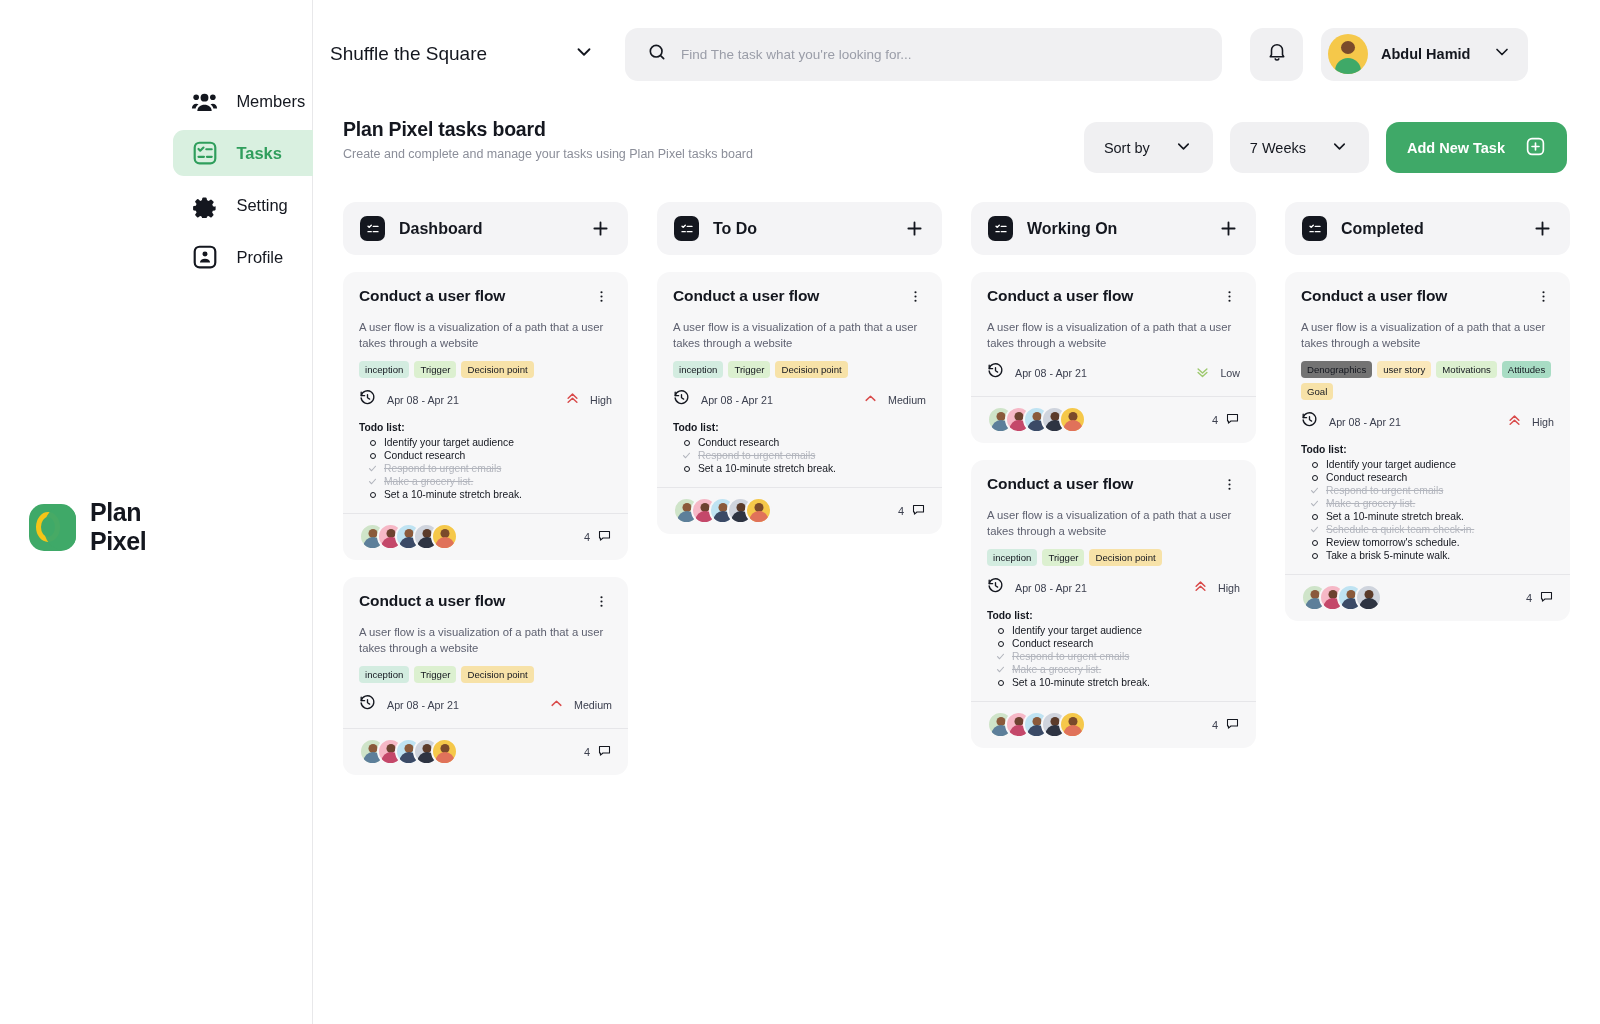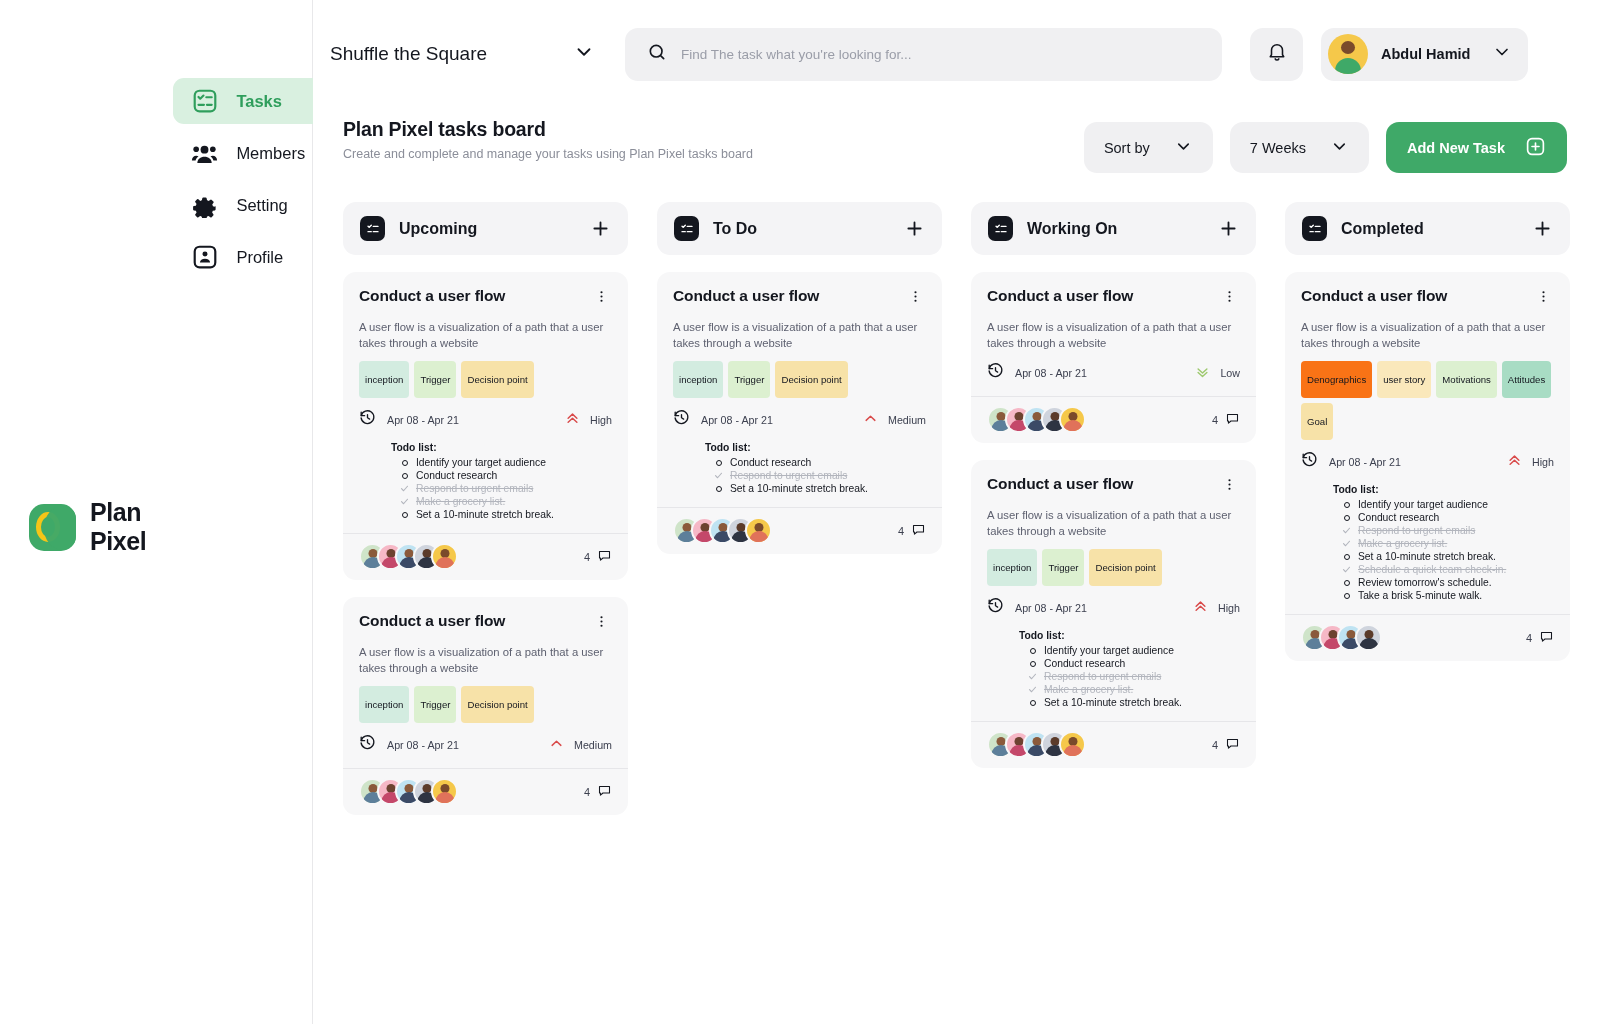--- a/index.html
+++ b/index.html
@@ -125,27 +125,27 @@
   .col-title { font-size: 16px; font-weight: 600; color: #14171f; }
   .col-add { margin-left: auto; cursor: pointer; width: 22px; height: 22px; display:flex; align-items:center; justify-content:center; }
 
   .card { background: #f7f7f8; border-radius: 13px; padding: 15px 16px 0 16px; }
   .card-top { display: flex; align-items: flex-start; }
   .card-title { font-size: 15.5px; font-weight: 600; color: #14171f; letter-spacing: -.1px; }
   .kebab { margin-left: auto; cursor: pointer; padding: 2px 3px; }
   .card-desc { font-size: 11.3px; line-height: 1.42; color: #5e6170; margin-top: 9px; max-width: 245px; }
 
   .tags { display: flex; flex-wrap: wrap; gap: 5px; margin-top: 10px; }
-  .tag { font-size: 9.6px; padding: 13px 6px; border-radius: 4px; font-weight: 500; white-space: nowrap; }
+  .tag { font-size: 9.6px; padding: 3px 6px; border-radius: 4px; font-weight: 500; white-space: nowrap; }
 
   .meta { display: flex; align-items: center; margin-top: 11px; }
   .meta-date { font-size: 10.7px; color: #3d4150; margin-left: 11px; }
   .prio { margin-left: auto; display: flex; align-items: center; gap: 10px; font-size: 10.7px; color: #3d4150; }
 
-  .todo { margin-top: 12px; margin-left: 32px; }
+  .todo { margin-top: 12px; }
   .todo-h { font-size: 10.3px; font-weight: 700; color: #14171f; }
   .todo-l { list-style: none; margin-top: 4px; display: flex; flex-direction: column; gap: 2px; }
   .todo-i { display: flex; align-items: center; gap: 7px; font-size: 10.3px; color: #14171f; padding-left: 9px; }
   .todo-i.done { color: #b2b5bd; text-decoration: line-through; }
   .tmark { width: 9px; flex: 0 0 9px; display: flex; align-items: center; justify-content: center; }
   .tcircle { width: 6px; height: 6px; border-radius: 50%; border: 1.3px solid #14171f; }
 
   .card-foot {
     display: flex; align-items: center; border-top: 1px solid #e6e6e9;
     margin: 13px -16px 0 -16px; padding: 9px 16px 10px 16px;
@@ -162,45 +162,45 @@
 <body>
 
 <div class="app">
 
   <aside class="sidebar">
     <div class="brand">
       <div class="brand-logo"></div>
       <div class="brand-name">Plan Pixel</div>
     </div>
     <nav class="nav" id="nav">
-        <div class="nav-item active">
-          <span class="nav-ico">
-            <svg width="26" height="26" viewBox="0 0 24 24" fill="none" stroke="#2f9e5c" stroke-width="2" stroke-linecap="round" stroke-linejoin="round">
-              <rect x="2.5" y="2.5" width="19" height="19" rx="4.5"></rect>
-              <path d="M6 8.3l1.6 1.6L10.6 7"></path>
-              <path d="M13.2 8.5h5"></path>
-              <path d="M6 15.5h5"></path>
-              <path d="M13.8 15.5h4.4"></path>
-            </svg>
-          </span>
-          <span class="nav-label">Tasks</span>
-        </div>
         <div class="nav-item">
           <span class="nav-ico">
             <svg width="27" height="27" viewBox="0 0 24 24" fill="#14171f">
               <circle cx="12" cy="8.6" r="3.5"></circle>
               <path d="M5.6 20.5c0-3.5 2.9-5.6 6.4-5.6s6.4 2.1 6.4 5.6z"></path>
               <circle cx="4.6" cy="8.2" r="2.5"></circle>
               <circle cx="19.4" cy="8.2" r="2.5"></circle>
               <path d="M0.8 18.2c0-2.6 1.8-4.2 3.9-4.2 .7 0 1.4.2 2 .5-1.4 1.1-2.3 2.4-2.6 3.7z"></path>
               <path d="M23.2 18.2c0-2.6-1.8-4.2-3.9-4.2-.7 0-1.4.2-2 .5 1.4 1.1 2.3 2.4 2.6 3.7z"></path>
             </svg>
           </span>
           <span class="nav-label">Members</span>
         </div>
+        <div class="nav-item active">
+          <span class="nav-ico">
+            <svg width="26" height="26" viewBox="0 0 24 24" fill="none" stroke="#2f9e5c" stroke-width="2" stroke-linecap="round" stroke-linejoin="round">
+              <rect x="2.5" y="2.5" width="19" height="19" rx="4.5"></rect>
+              <path d="M6 8.3l1.6 1.6L10.6 7"></path>
+              <path d="M13.2 8.5h5"></path>
+              <path d="M6 15.5h5"></path>
+              <path d="M13.8 15.5h4.4"></path>
+            </svg>
+          </span>
+          <span class="nav-label">Tasks</span>
+        </div>
         <div class="nav-item">
           <span class="nav-ico">
             <svg width="26" height="26" viewBox="0 0 24 24" fill="#14171f">
               <path d="M12 8.4A3.6 3.6 0 1 0 12 15.6 3.6 3.6 0 0 0 12 8.4zm9.2 5.1l-1.9-.4a7.6 7.6 0 0 0-.6-1.5l1.1-1.6a.9.9 0 0 0-.1-1.2l-1.5-1.5a.9.9 0 0 0-1.2-.1l-1.6 1.1a7.6 7.6 0 0 0-1.5-.6l-.4-1.9a.9.9 0 0 0-.9-.7h-2.2a.9.9 0 0 0-.9.7l-.4 1.9c-.5.15-1 .35-1.5.6L5.9 6.7a.9.9 0 0 0-1.2.1L3.2 8.3a.9.9 0 0 0-.1 1.2l1.1 1.6c-.25.5-.45 1-.6 1.5l-1.9.4a.9.9 0 0 0-.7.9v2.2c0 .44.3.8.7.9l1.9.4c.15.5.35 1 .6 1.5l-1.1 1.6a.9.9 0 0 0 .1 1.2l1.5 1.5c.3.3.8.35 1.2.1l1.6-1.1c.5.25 1 .45 1.5.6l.4 1.9c.1.4.46.7.9.7h2.2c.44 0 .8-.3.9-.7l.4-1.9c.5-.15 1-.35 1.5-.6l1.6 1.1c.4.25.9.2 1.2-.1l1.5-1.5c.3-.3.35-.8.1-1.2l-1.1-1.6c.25-.5.45-1 .6-1.5l1.9-.4c.4-.1.7-.46.7-.9v-2.2a.9.9 0 0 0-.7-.9z"></path>
             </svg>
           </span>
           <span class="nav-label">Setting</span>
         </div>
         <div class="nav-item">
           <span class="nav-ico">
@@ -316,21 +316,21 @@
         <div class="col">
           <div class="col-head">
             <span class="col-ico">
               <svg width="14" height="14" viewBox="0 0 24 24" fill="none" stroke="#ffffff" stroke-width="2.4" stroke-linecap="round" stroke-linejoin="round">
                 <path d="M3.5 7.2l2 2 3.6-3.6"></path>
                 <path d="M12.5 7.5h8"></path>
                 <path d="M3.5 16.5h5.5"></path>
                 <path d="M12.5 16.5h8"></path>
               </svg>
             </span>
-            <span class="col-title">Upcoming</span>
+            <span class="col-title">Dashboard</span>
             <span class="col-add">
               <svg width="21" height="21" viewBox="0 0 24 24" fill="none" stroke="#14171f" stroke-width="2.1" stroke-linecap="round">
                 <path d="M12 5v14M5 12h14"></path>
               </svg>
             </span>
           </div>
           <div class="card">
             <div class="card-top">
               <span class="card-title">Conduct a user flow</span>
               <span class="kebab"><svg width="15" height="15" viewBox="0 0 24 24" fill="#14171f">
@@ -789,21 +789,21 @@
             <div class="card-top">
               <span class="card-title">Conduct a user flow</span>
               <span class="kebab"><svg width="15" height="15" viewBox="0 0 24 24" fill="#14171f">
                   <circle cx="12" cy="5.2" r="1.7"></circle>
                   <circle cx="12" cy="12" r="1.7"></circle>
                   <circle cx="12" cy="18.8" r="1.7"></circle>
                 </svg></span>
             </div>
             <div class="card-desc">A user flow is a visualization of a path that a user takes through a website</div>
             <div class="tags">
-              <span class="tag" style="background:#f97316">Denographics</span>
+              <span class="tag" style="background:#737373">Denographics</span>
               <span class="tag" style="background:#fae8bb">user story</span>
               <span class="tag" style="background:#dcf0d0">Motivations</span>
               <span class="tag" style="background:#a8dcc4">Attitudes</span>
               <span class="tag" style="background:#f7e2a8">Goal</span>
             </div>
             <div class="meta">
               <span><svg width="17" height="17" viewBox="0 0 24 24" fill="none" stroke="#14171f" stroke-width="1.9" stroke-linecap="round" stroke-linejoin="round">
                   <path d="M3.2 9.3A9 9 0 1 1 3 12.6"></path>
                   <path d="M3.1 4.6v4.8h4.8"></path>
                   <path d="M12 8.1v4.3l3 1.8"></path>

